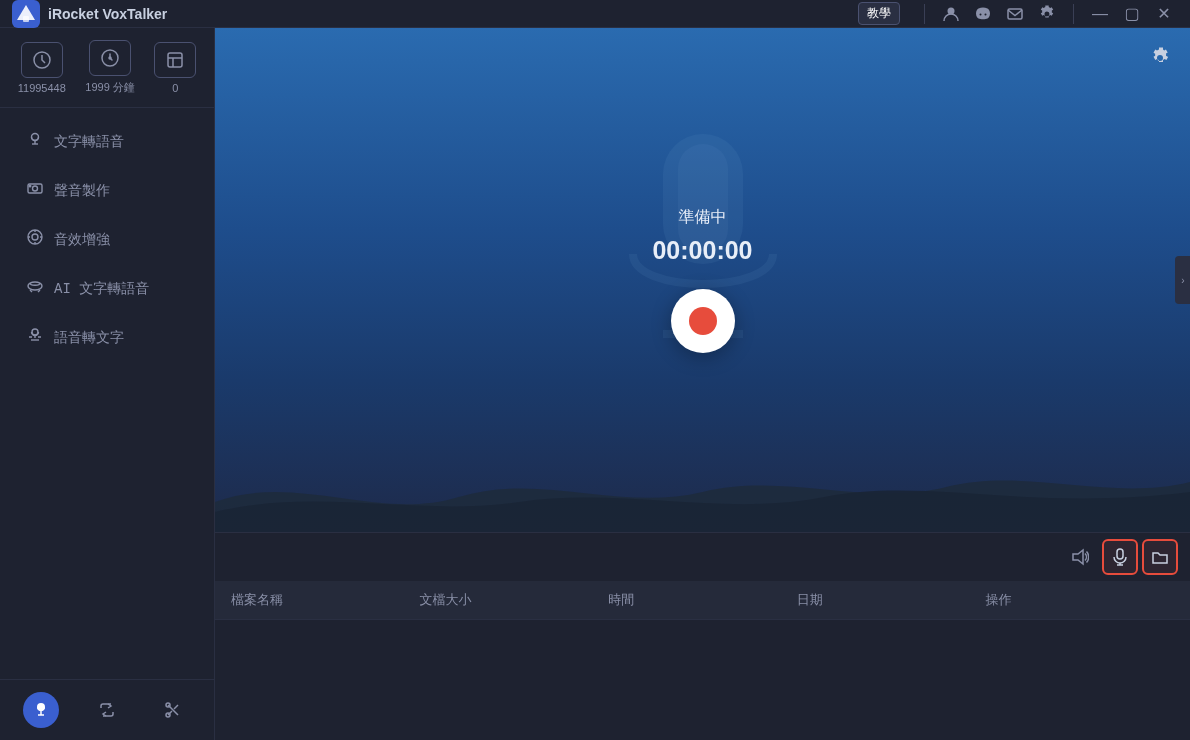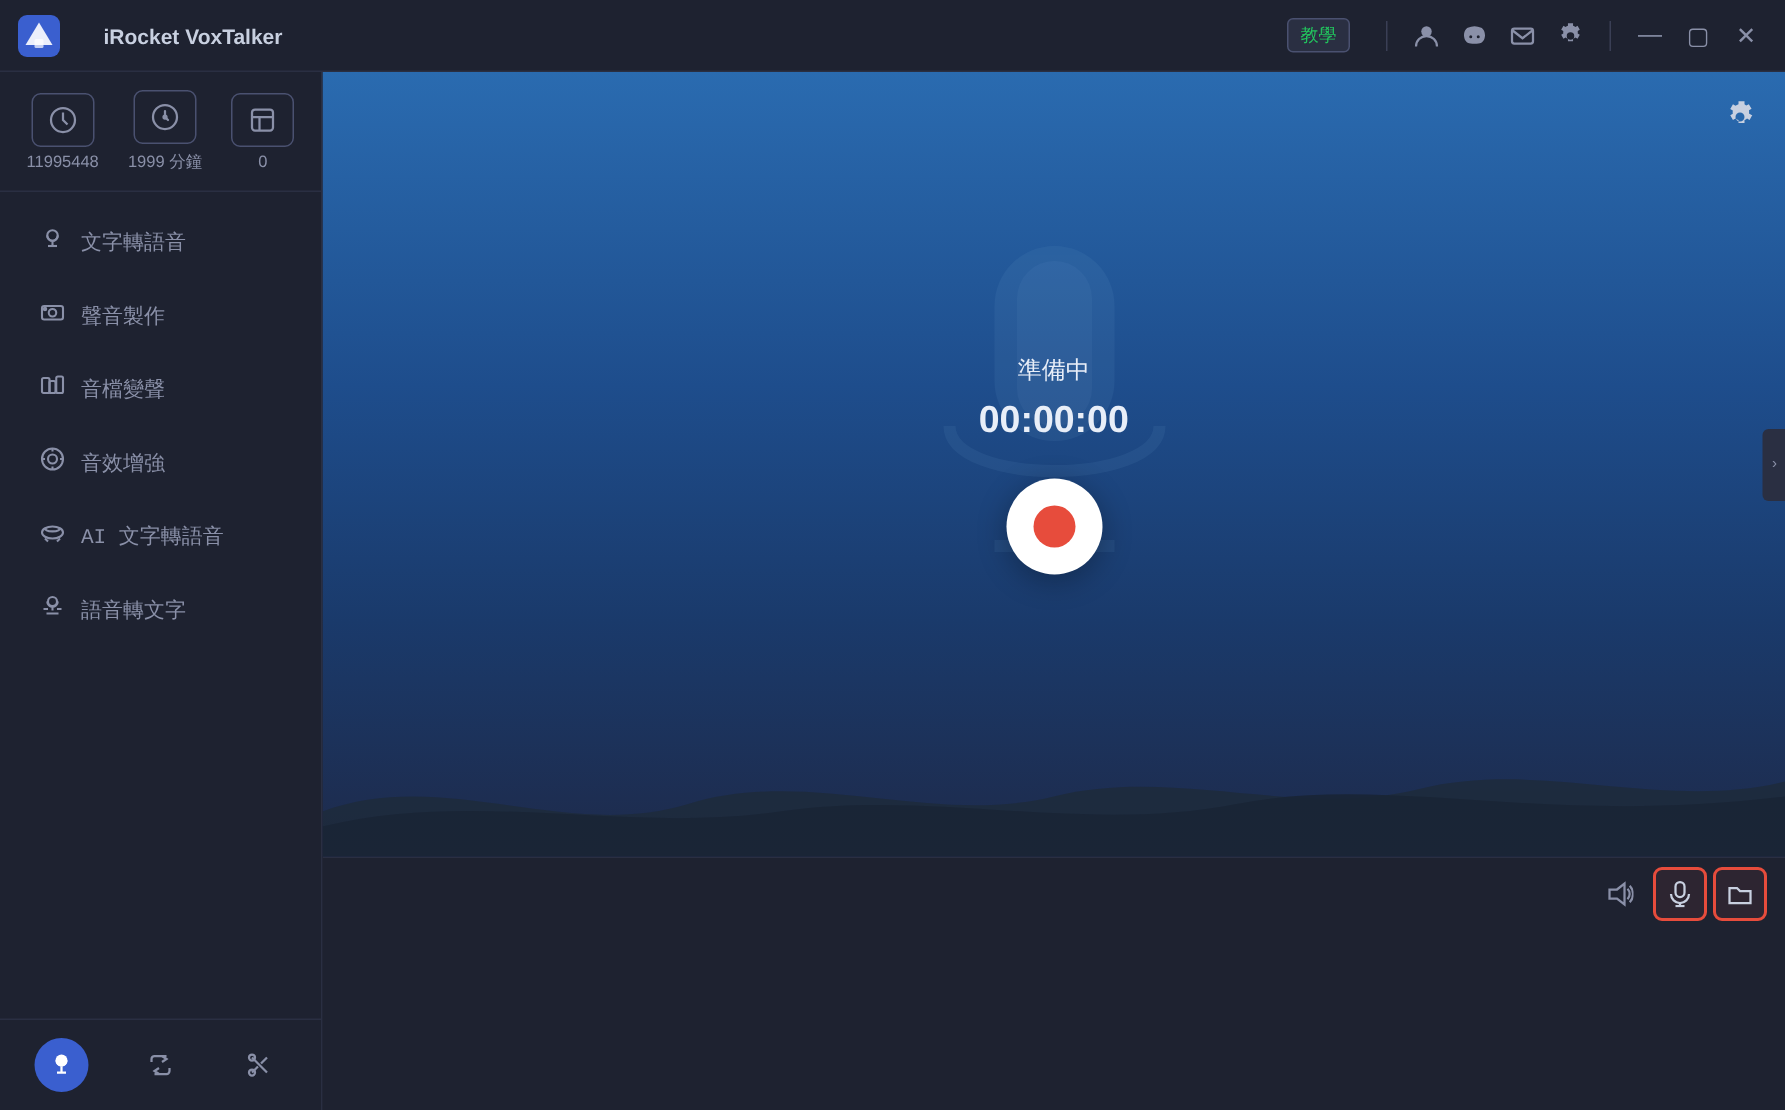--- a/index.html
+++ b/index.html
@@ -11,45 +11,44 @@
       overflow: hidden;
       display: flex;
       flex-direction: column;
     }
 
     
     .titlebar {
       display: flex;
       align-items: center;
       background: #1e2230;
-      height: 48px;
+      height: 28px;
       padding: 0 12px;
       flex-shrink: 0;
       border-bottom: 1px solid #2a2f42;
-      gap: 21px;
     }
     .titlebar-logo {
       width: 28px;
       height: 28px;
       margin-right: 8px;
     }
     .titlebar-title {
       color: #c8d0e0;
       font-size: 14px;
       font-weight: 600;
       flex: 1;
     }
     .titlebar-right {
       display: flex;
       align-items: center;
       gap: 4px;
     }
     .titlebar-badge {
       background: #2a2f42;
-      color: #22c55e;
+      color: #ffffff;
       border: 1px solid #4a5170;
       border-radius: 4px;
       padding: 2px 8px;
       font-size: 12px;
       margin-right: 12px;
       cursor: pointer;
     }
     .titlebar-divider {
       width: 1px;
       height: 20px;
@@ -414,30 +413,20 @@
             <rect x="2" y="5" width="14" height="9" rx="1.5"></rect>
             <circle cx="9" cy="9.5" r="2.5"></circle>
             <circle cx="4" cy="7" r="0.8" fill="#8a90a8"></circle>
           </svg>
         </span>
         <span>聲音製作</span>
       </div>
       <div class="nav-item">
         <span class="nav-icon">
           <svg width="18" height="18" viewBox="0 0 18 18" fill="none" stroke="#8a90a8" stroke-width="1.4">
-            <rect x="2" y="4" width="5" height="10" rx="1"></rect>
-              <rect x="7" y="6" width="4" height="8" rx="1"></rect>
-            <rect x="11.5" y="3" width="4.5" height="11" rx="1"></rect>
-          </svg>
-        </span>
-        <span>音檔變聲</span>
-      </div>
-      <div class="nav-item">
-        <span class="nav-icon">
-          <svg width="18" height="18" viewBox="0 0 18 18" fill="none" stroke="#8a90a8" stroke-width="1.4">
             <circle cx="9" cy="9" r="7"></circle>
               <circle cx="9" cy="9" r="3"></circle>
             <path d="M9 2v2M9 14v2M2 9h2M14 9h2"></path>
           </svg>
         </span>
         <span>音效增強</span>
       </div>
       <div class="nav-item">
         <span class="nav-icon">
           <svg width="18" height="18" viewBox="0 0 18 18" fill="none" stroke="#8a90a8" stroke-width="1.4">
@@ -541,17 +530,24 @@
         </svg>
       </div>
       <div class="toolbar-icon-btn highlighted">
         <svg width="18" height="18" viewBox="0 0 18 18" fill="none" stroke="#c8d0e0" stroke-width="1.5">
           <path d="M2 5h5l2 2h7v8H2V5z"></path>
         </svg>
       </div>
     </div>
 
     <div class="table-area">
+      <div class="table-header">
+        <span class="table-header-cell">檔案名稱</span>
+        <span class="table-header-cell">文檔大小</span>
+        <span class="table-header-cell">時間</span>
+        <span class="table-header-cell">日期</span>
+        <span class="table-header-cell">操作</span>
+      </div>
       <div class="table-body"></div>
     </div>
 
   </div>
 </div>
 
 </body></html>

